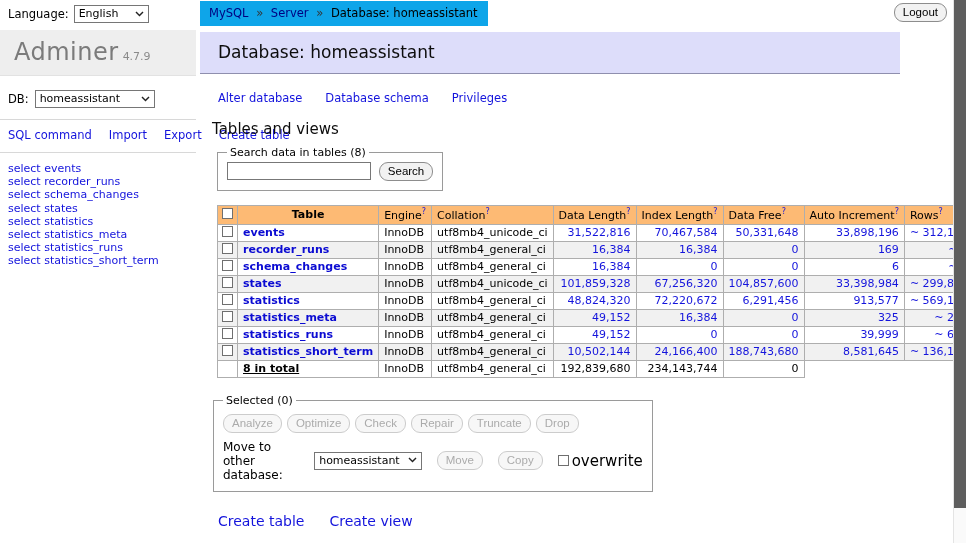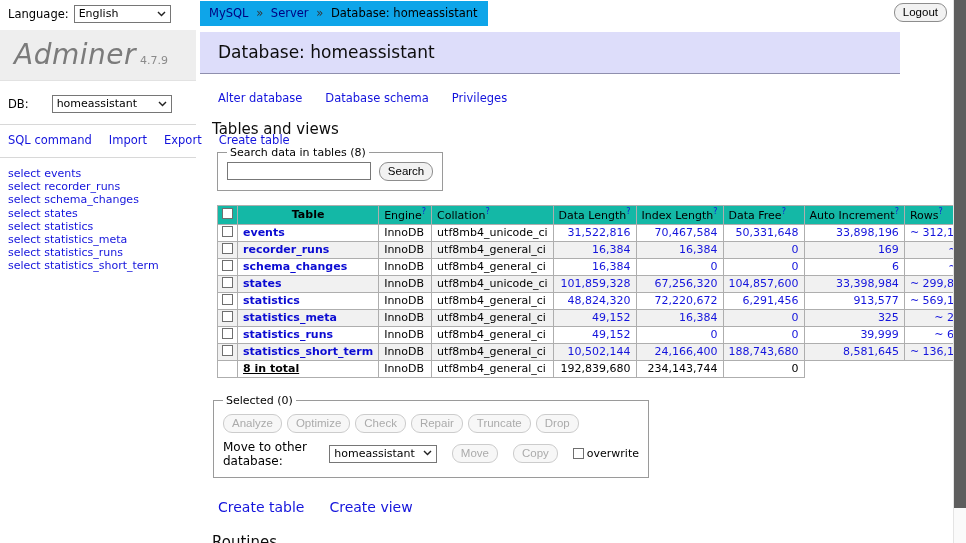--- a/index.html
+++ b/index.html
@@ -10,23 +10,23 @@
   .navy { color: #000080; }
 
   
   .scrollbar { position: absolute; right: 0; top: 0; width: 13px; height: 543px; background: #fafafa; border-left: 1px solid #e4e4e4; }
   .scrollbar .thumb { width: 100%; height: 508px; background: #5e5e5e; }
 
   
   #sidebar { position: absolute; left: 0; top: 0; width: 196px; }
   .lang-row { padding: 5px 0 0 8px; font-size: 11.5px; display: flex; align-items: center; gap: 5px; }
   .appbar { background: #eeeeee; margin-top: 7px; padding: 8px 0 9px 14px; border-bottom: 1px solid #e2e2e2; }
-  .appbar .logo { font-style: italic; font-size: 28px; color: #7b7b7b; letter-spacing: .5px; }
+  .appbar .logo { font-size: 24px; color: #7b7b7b; letter-spacing: .5px; }
   .appbar .version { font-size: 11px; color: #8a8a8a; margin-left: 4px; }
-  .db-row { padding: 14px 0 11px 8px; font-size: 11.5px; display: flex; align-items: center; gap: 23px; border-bottom: 1px solid #d8d8d8; }
+  .db-row { padding: 14px 0 11px 8px; font-size: 11.5px; display: flex; align-items: center; gap: 6px; border-bottom: 1px solid #d8d8d8; }
   .side-actions { padding: 8px 0 9px 8px; border-bottom: 1px solid #d8d8d8; width: 196px; line-height: 15px; font-size: 11.5px; }
   .side-actions a { margin-right: 17px; white-space: nowrap; }
   .side-tables { padding: 9px 0 0 8px; font-size: 11px; line-height: 13.2px; }
   .side-tables a { display: block; white-space: nowrap; }
 
   
   .fselect { display: inline-flex; align-items: center; justify-content: space-between;
     border: 1px solid #767676; background: #fff; padding: 1px 4px 2px 4px; font-size: 11px; min-height: 17px; }
   .fselect .chev { margin-left: 8px; display: inline-flex; }
 
@@ -50,47 +50,47 @@
   .page-links a { margin-right: 23px; }
   h3.sect { font-size: 15px; font-weight: 400; color: #0d0d0d; margin: 15px 0 0 12px; }
 
   fieldset.fs { display: inline-block; border: 1px solid #9a9a9a; padding: 3px 9px 9px; margin: 8px 0 0 17px; }
   fieldset.fs legend { font-size: 11px; padding: 0 3px; }
   .search-input { width: 144px; height: 18px; border: 1px solid #777; font-size: 11px; padding: 1px 3px; background: #fff; }
 
   
   table.data { border-collapse: collapse; margin: 14px 0 0 17px; font-size: 11px; }
   table.data th, table.data td { border: 1px solid #aeaeae; padding: 1px 5px 2px; height: 17px; white-space: nowrap; }
-  table.data thead th { background: #14b8a6; font-weight: 400; text-align: left; }
+  table.data thead th { background: #fdba74; font-weight: 400; text-align: left; }
   table.data thead th.c-check, table.data td.c-check { padding: 1px 4px; text-align: center; }
   table.data thead th.h-table { font-weight: bold; text-align: center; }
   table.data sup { font-size: 8px; color: #1414dc; }
   table.data tbody tr:nth-child(even) td { background: #f1f1f1; }
   td.name a { font-weight: bold; color: #0b0bd2; }
   td.num { text-align: right; color: #1414dc; }
   tr.total td { background: #fff; color: #000; }
   tr.total td.num { color: #000; }
   tr.total td.name { font-weight: bold; text-decoration: underline; }
 
   .sel-buttons { margin: 4px 0 7px; }
   .sel-buttons .btn { margin-right: 5px; }
   .move-row { font-size: 12px; display: flex; align-items: center; gap: 15px; }
   .move-row .fselect { width: 124px; }
-  .move-row label { display: inline-flex; align-items: center; gap: 3px; font-size: 11px; }
+  .move-row label { display: inline-flex; align-items: center; gap: 3px; font-size: 15px; }
 
   .create-links { margin: 21px 0 0 18px; font-size: 14px; }
   .create-links a { margin-right: 25px; }
 </style>
 </head>
 <body>
 
 <div id="sidebar">
   <div class="lang-row">
     <span>Language:</span>
-    <span class="fselect" style="width:97px">
+    <span class="fselect" style="width:75px">
       <span>English</span>
       <span class="chev">
           <svg width="9" height="6" viewBox="0 0 9 6">
             <path d="M1 1 L4.5 4.6 L8 1" stroke="#222" fill="none" stroke-width="1.4"></path>
           </svg>
         </span>
     </span>
   </div>
 
   <div class="appbar">

